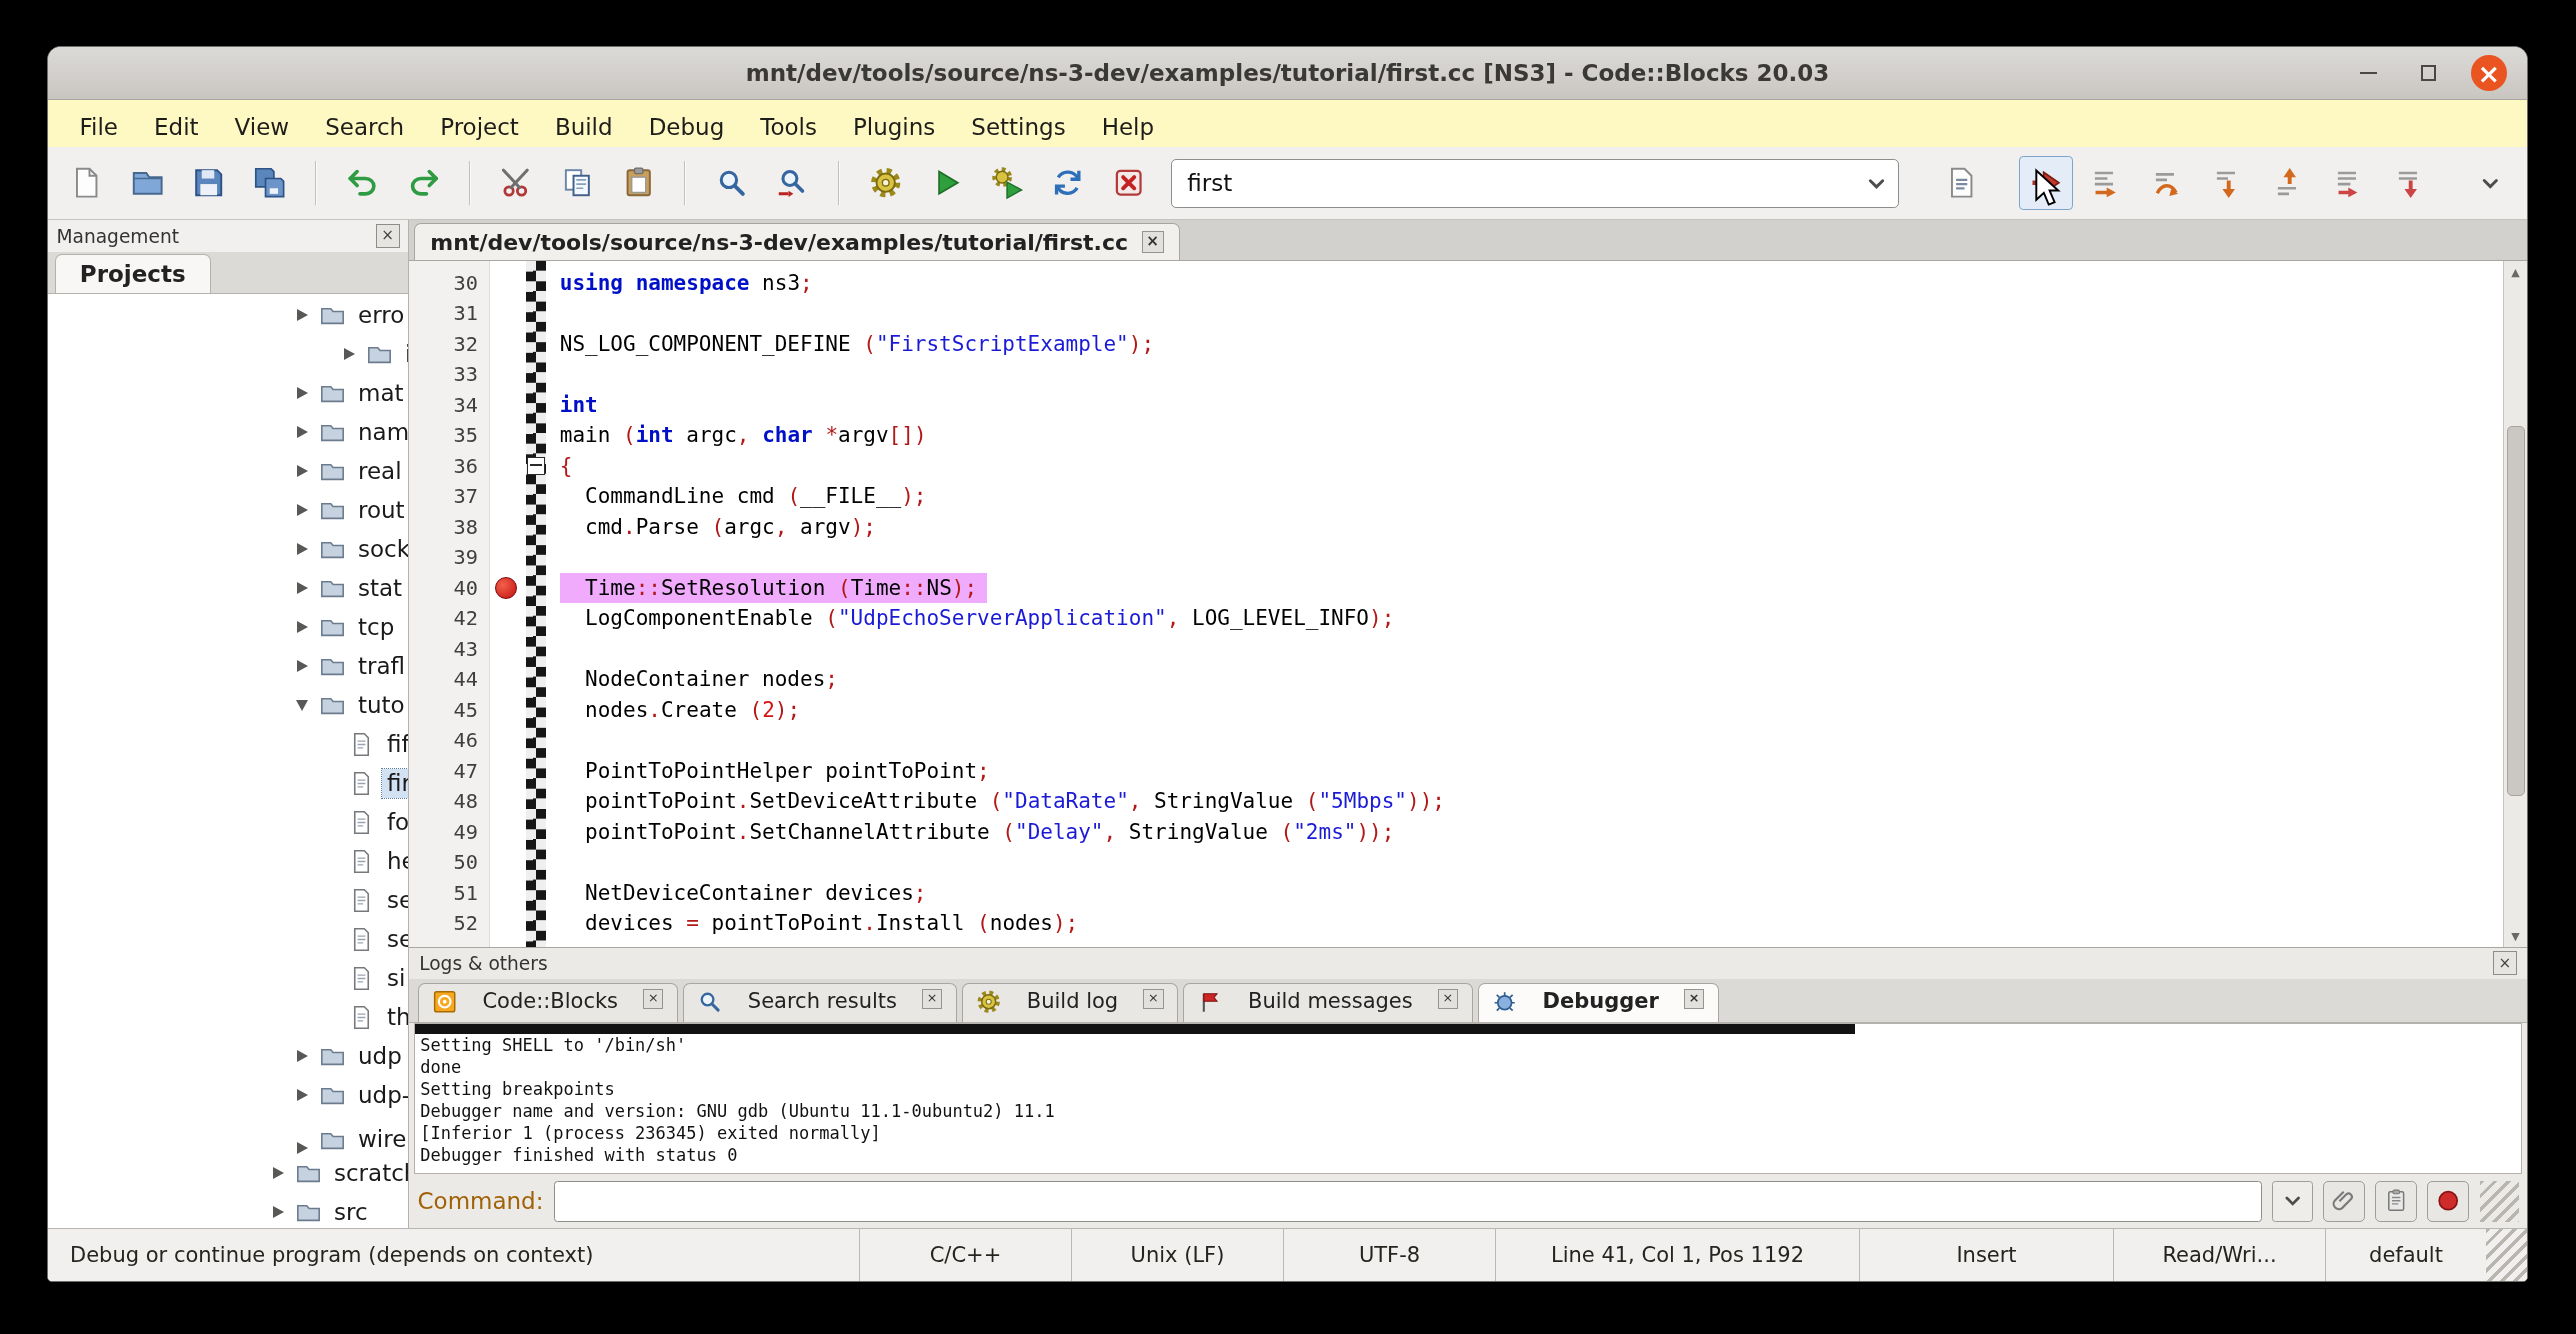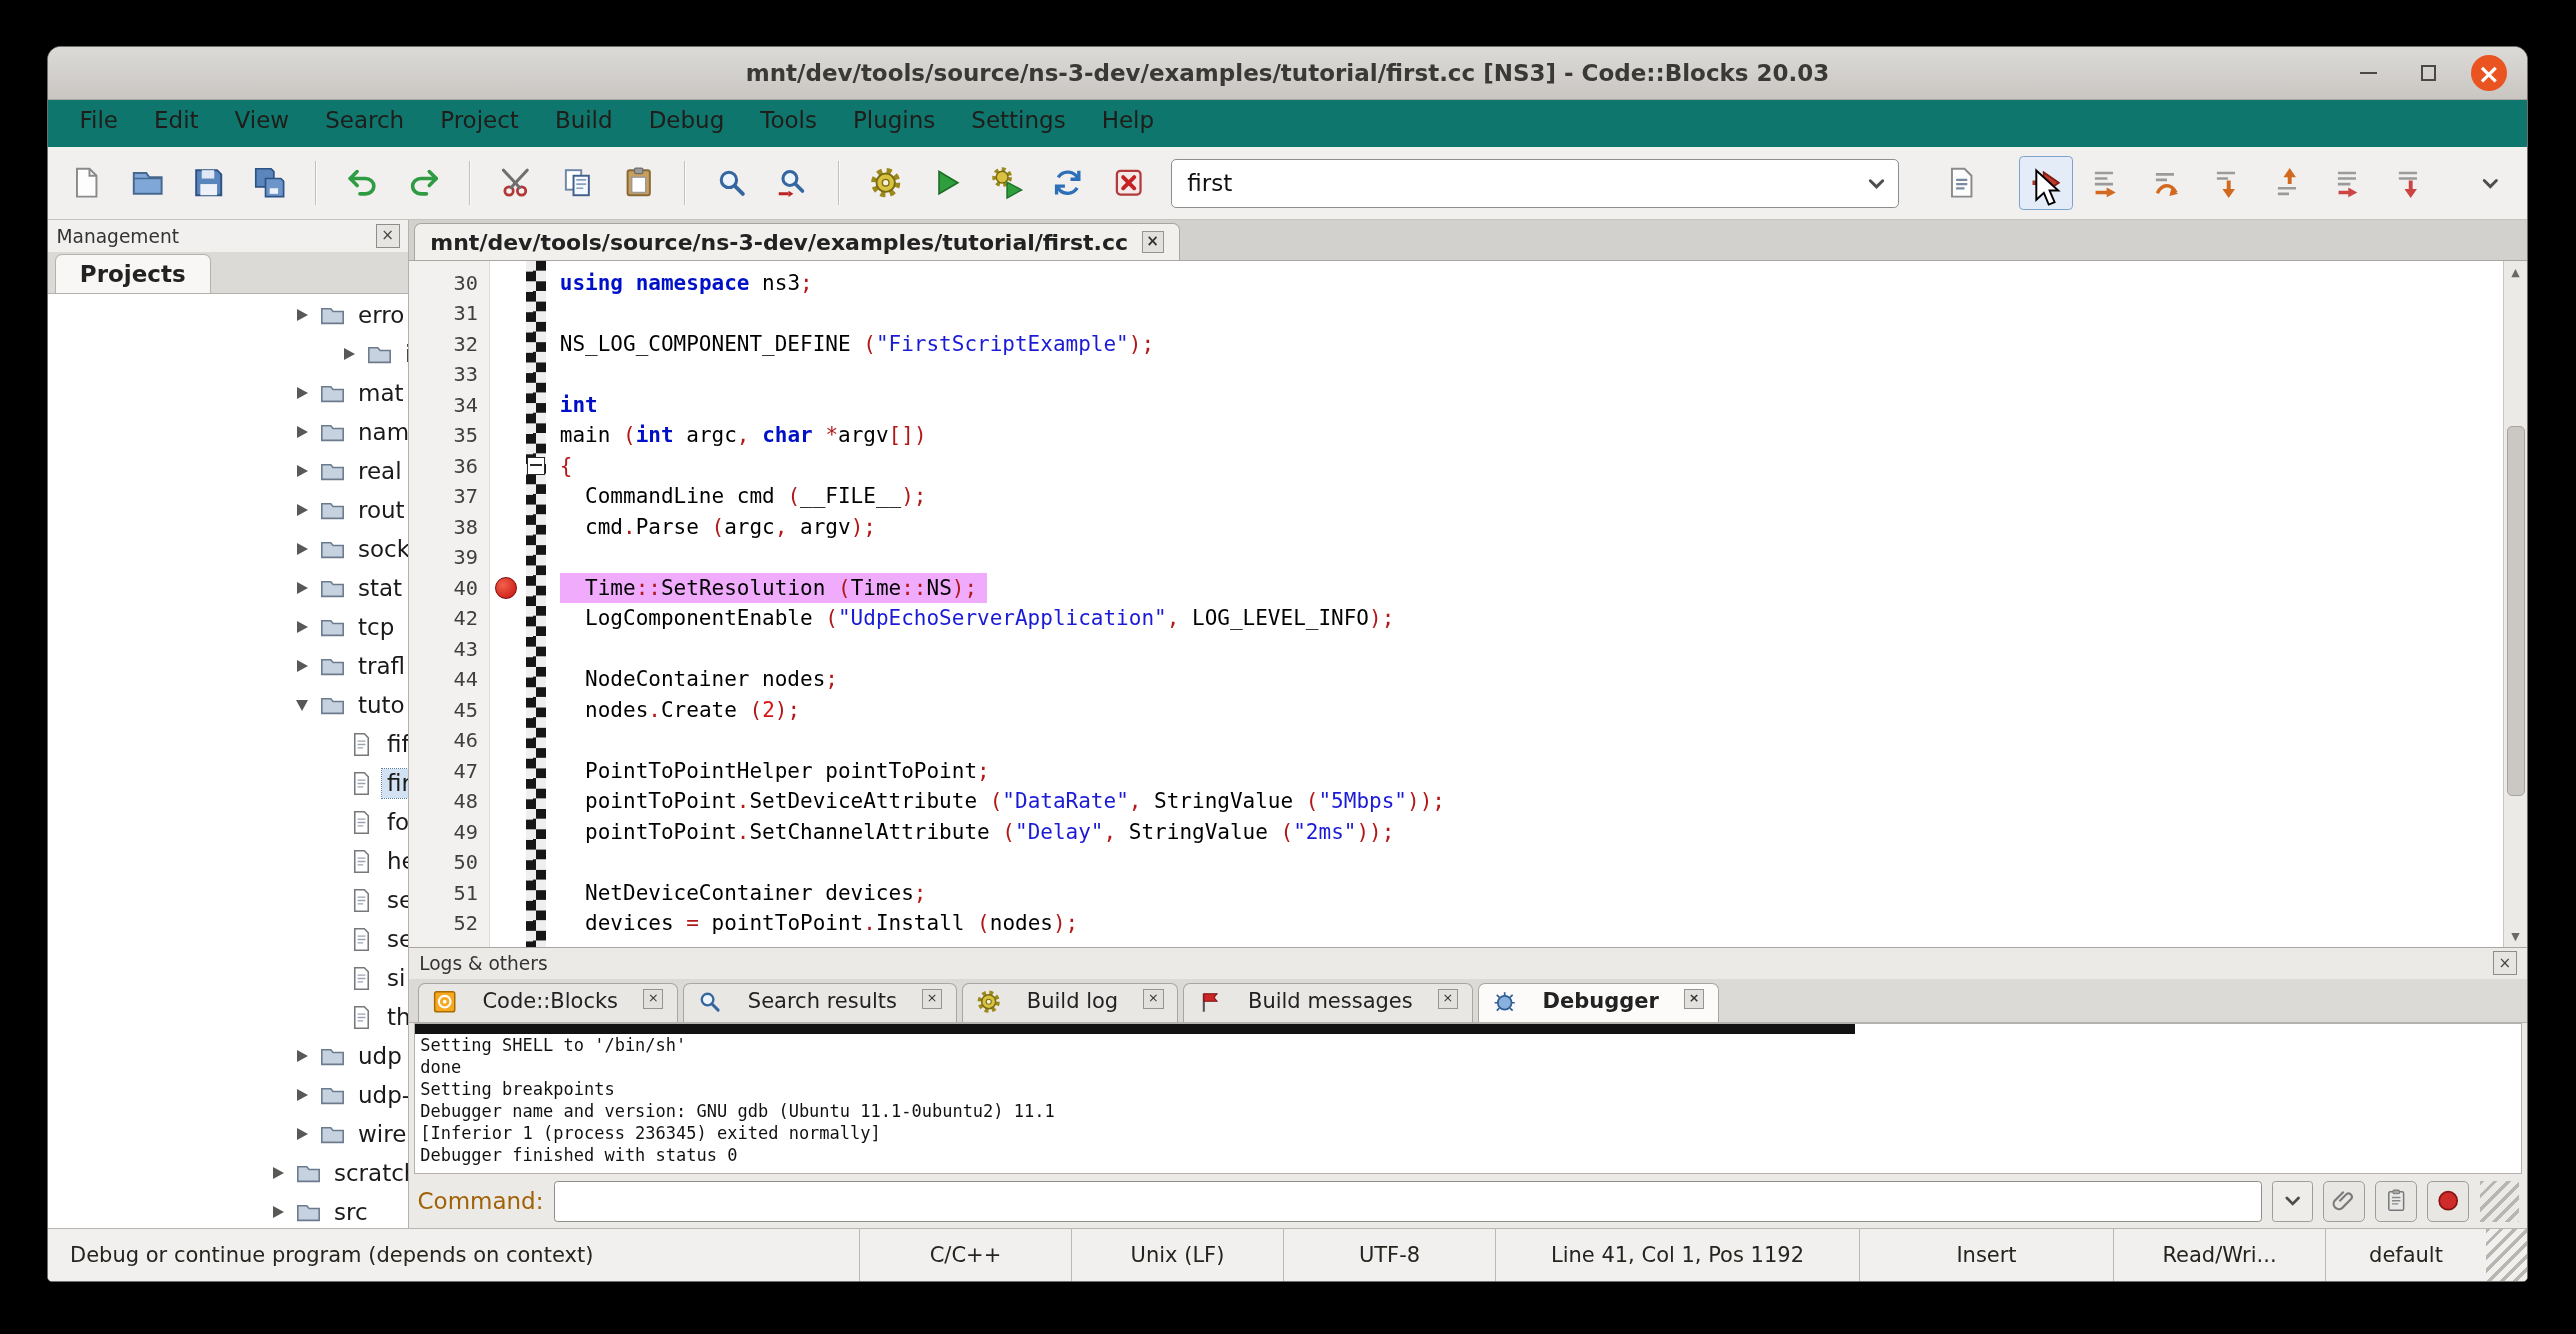--- a/index.html
+++ b/index.html
@@ -13,21 +13,21 @@
   .titlebar{height:53px;flex:0 0 auto;background:linear-gradient(#dcdad7,#c9c6c2);display:flex;align-items:center;
     position:relative;border-bottom:0.8px solid #a8a5a1}
   .title{position:absolute;left:0;right:0;text-align:center;font-weight:bold;font-size:23px;color:#3b3935}
   .winctrls{margin-left:auto;display:flex;align-items:center;gap:24px;padding-right:20.3px;z-index:2}
   .wbtn{width:36px;height:36px;border-radius:50%;display:flex;align-items:center;justify-content:center}
   .wbtn.min span{width:17px;height:2.5px;background:#4a4845;display:block}
   .wbtn.max span{width:15.2px;height:15.2px;border:2.5px solid #4a4845;display:block}
   .wbtn.close{background:#e95420;color:#fff;font-size:27px;line-height:1;font-weight:bold}
 
   
-  .menubar{height:47px;flex:0 0 auto;display:flex;align-items:flex-start;padding:0 13.5px;background:#0f766e}
+  .menubar{height:47px;flex:0 0 auto;display:flex;align-items:flex-end;padding:0 13.5px;background:#fef9c3}
   .menu-item{font-size:23px;color:#1f1d1a;padding:6.8px 18px;border-radius:3.4px}
 
   
   .toolbar{height:73px;flex:0 0 auto;display:flex;align-items:center;padding:0 12px;background:#f1f0ee;
     border-bottom:0.8px solid #c6c3bf}
   .tbgroup{display:flex;align-items:center;gap:6.8px}
   .tbtn{width:54px;height:54px;padding:9.3px;border:0.8px solid transparent;border-radius:4.2px;flex:0 0 auto}
   .tbtn svg{width:100%;height:100%;display:block}
   .tbtn.hover{border-color:#7ba3cc;background:#e4edf7}
   .tbsep{width:1.7px;height:44px;background:#c3c0bb;border-right:0.8px solid #fbfaf9;margin:0 12px;flex:0 0 auto}
@@ -571,21 +571,21 @@
             <span class="tw">
               <span class="tri-r"></span>
             </span>
             <span class="ticon">
               <svg viewBox="0 0 24 24" xmlns="http://www.w3.org/2000/svg">
                 <path d="M2.5 6h8l2 2.5h9V19h-19z" fill="#c6d2df" stroke="#6b7b8d" stroke-width="1.4"></path>
               </svg>
             </span>
             <span class="tlabel">udp-</span>
           </div>
-          <div class="trow" style="padding-left: 242px;">
+          <div class="trow" style="padding-left: 242px; align-items: flex-end;">
             <span class="tw">
               <span class="tri-r"></span>
             </span>
             <span class="ticon">
               <svg viewBox="0 0 24 24" xmlns="http://www.w3.org/2000/svg">
                 <path d="M2.5 6h8l2 2.5h9V19h-19z" fill="#c6d2df" stroke="#6b7b8d" stroke-width="1.4"></path>
               </svg>
             </span>
             <span class="tlabel">wire</span>
           </div>

